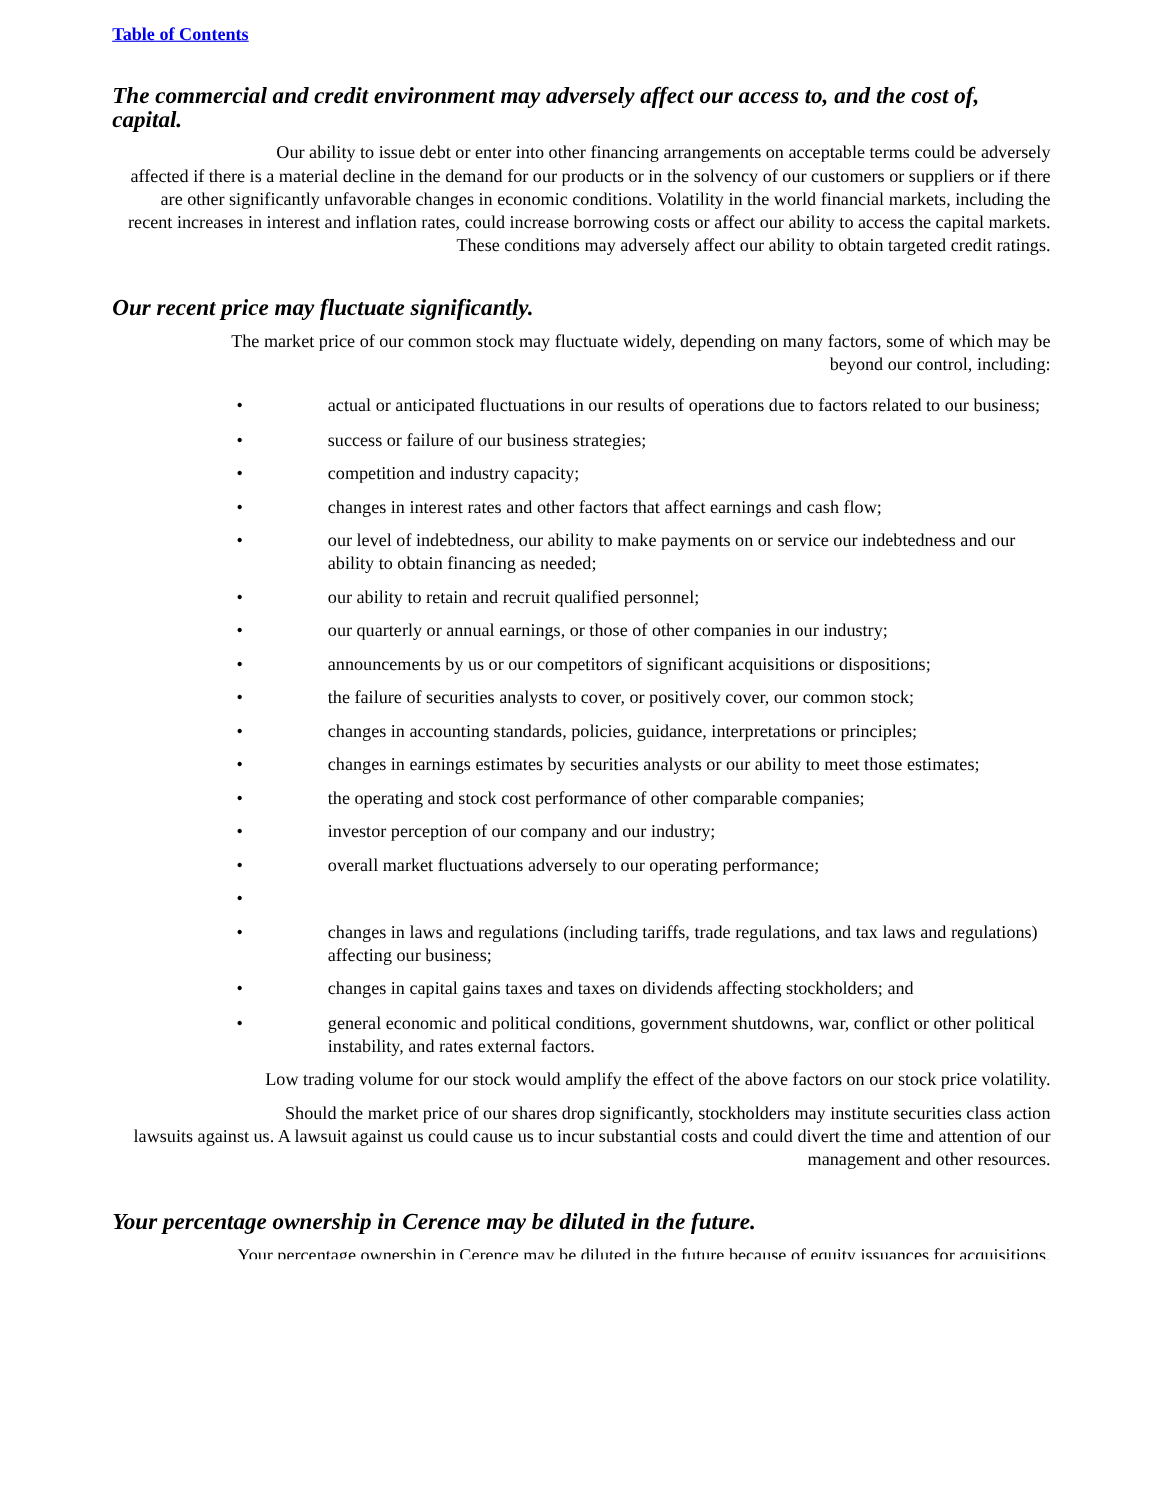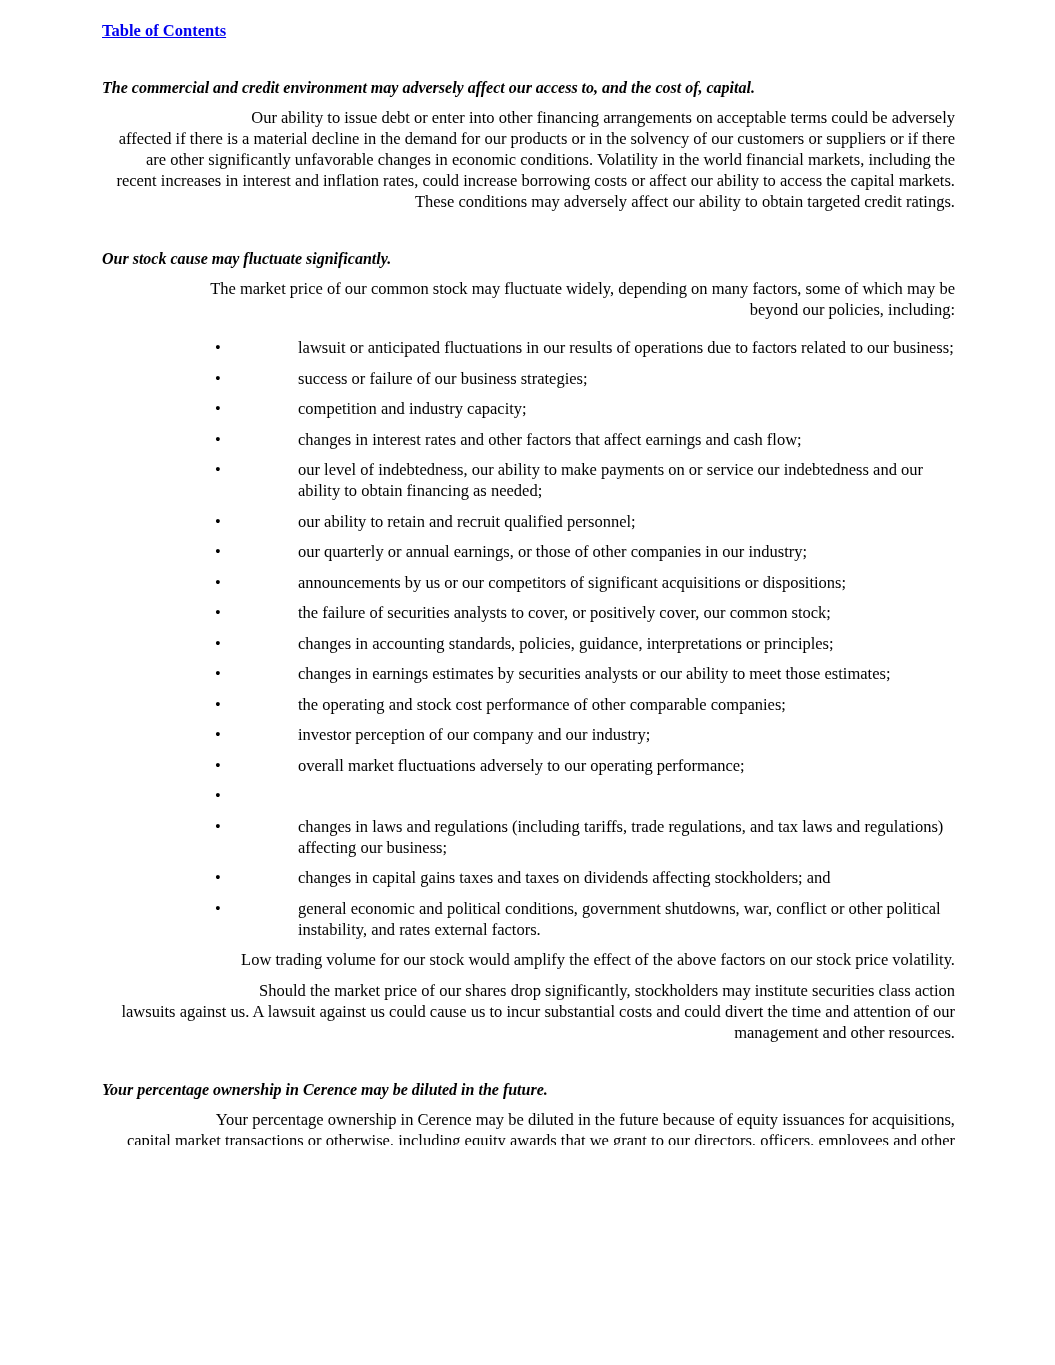--- a/index.html
+++ b/index.html
@@ -26,21 +26,21 @@
   }
   .toc-link {
     color: #0000EE;
     font-weight: bold;
     text-decoration: underline;
     cursor: pointer;
   }
   .risk-heading {
     font-weight: bold;
     font-style: italic;
-    font-size: 16px;
+    font-size: 21px;
     line-height: 21px;
     margin: 36px 0 9px 0;
   }
   .body-para {
     margin: 0 0 10px 0;
     text-indent: 108px;
     text-align: right;
   }
   .bullet-list {
     list-style: none;
@@ -75,28 +75,28 @@
 <div class="page">
 
   <div class="toc-row">
     <a class="toc-link" href="#">Table of Contents</a>
   </div>
 
   <h2 class="risk-heading">The commercial and credit environment may adversely affect our access to, and the cost of, capital.</h2>
 
   <p class="body-para">Our ability to issue debt or enter into other financing arrangements on acceptable terms could be adversely affected if there is a material decline in the demand for our products or in the solvency of our customers or suppliers or if there are other significantly unfavorable changes in economic conditions. Volatility in the world financial markets, including the recent increases in interest and inflation rates, could increase borrowing costs or affect our ability to access the capital markets. These conditions may adversely affect our ability to obtain targeted credit ratings.</p>
 
-  <h2 class="risk-heading">Our stock cause may fluctuate significantly.</h2>
+  <h2 class="risk-heading">Our recent price may fluctuate significantly.</h2>
 
-  <p class="body-para">The market price of our common stock may fluctuate widely, depending on many factors, some of which may be beyond our policies, including:</p>
+  <p class="body-para">The market price of our common stock may fluctuate widely, depending on many factors, some of which may be beyond our control, including:</p>
 
   <ul class="bullet-list">
     <li class="bullet-item">
         <span class="bullet-marker"></span>
-        <span class="bullet-text">lawsuit or anticipated fluctuations in our results of operations due to factors related to our business;</span>
+        <span class="bullet-text">actual or anticipated fluctuations in our results of operations due to factors related to our business;</span>
       </li>
     <li class="bullet-item">
         <span class="bullet-marker"></span>
         <span class="bullet-text">success or failure of our business strategies;</span>
       </li>
     <li class="bullet-item">
         <span class="bullet-marker"></span>
         <span class="bullet-text">competition and industry capacity;</span>
       </li>
     <li class="bullet-item">

